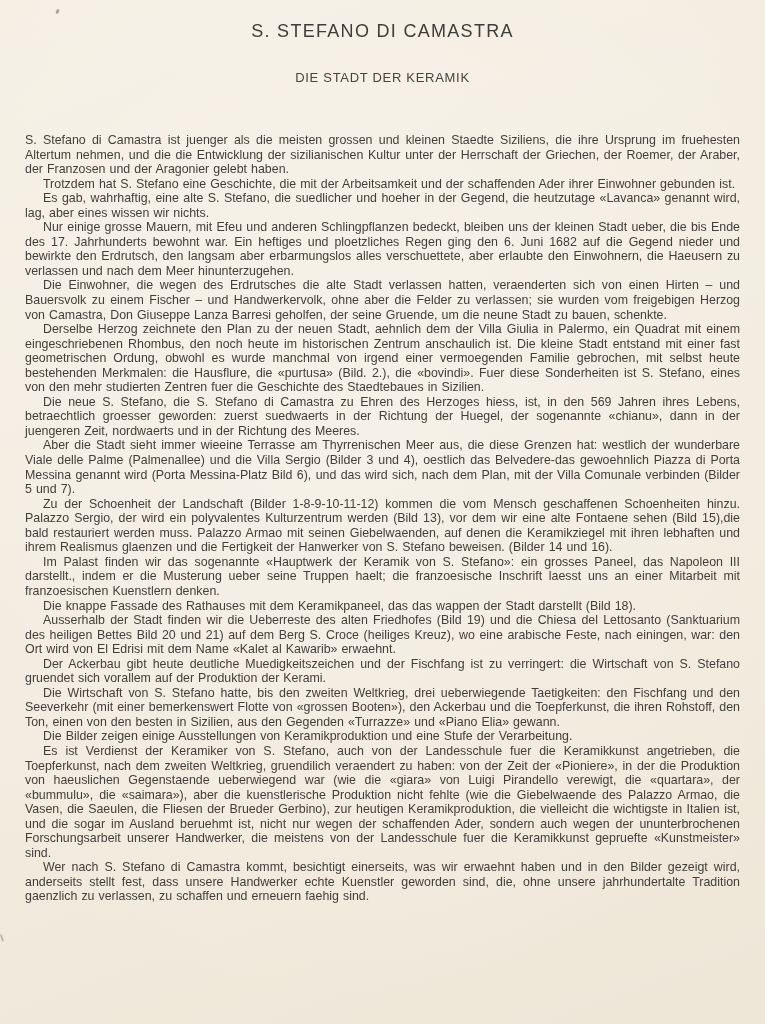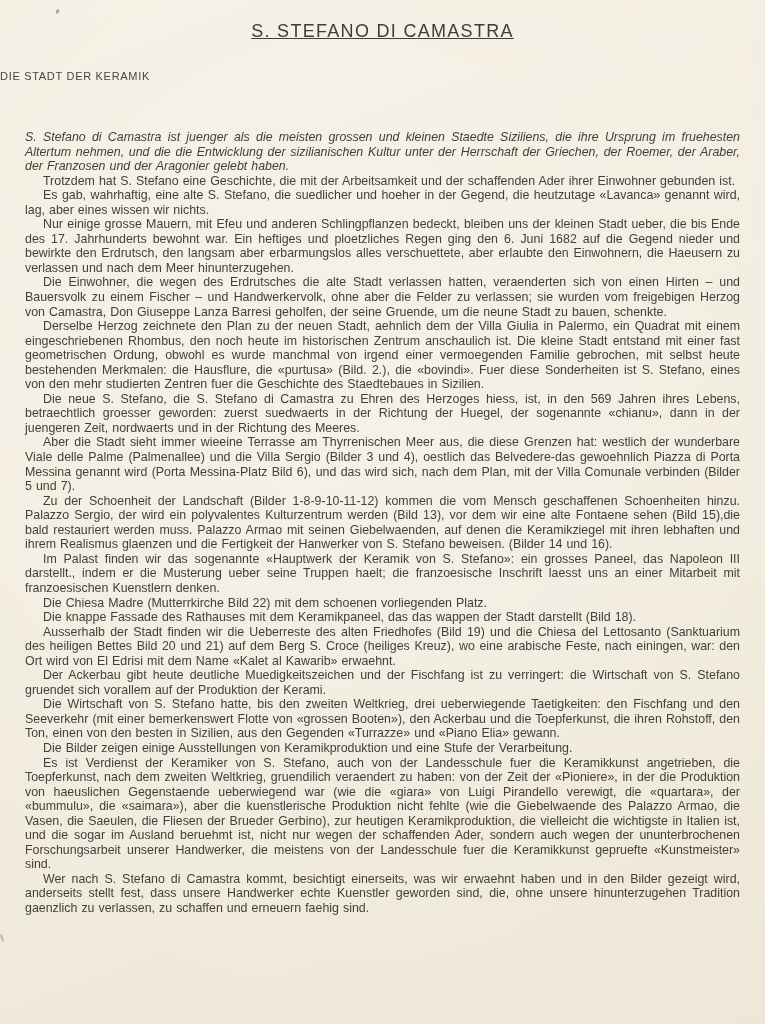--- a/index.html
+++ b/index.html
@@ -24,45 +24,44 @@
     overflow: hidden;
   }
   .title {
     margin: 0;
     padding-top: 21px;
     text-align: center;
     font-size: 18px;
     font-weight: 400;
     letter-spacing: 1.3px;
     color: #3e3d38;
-    text-decoration: underline;
   }
   .subtitle {
     margin: 0;
     padding-top: 28px;
-    font-size: 11px;
+    text-align: center;
+    font-size: 13px;
     font-weight: 400;
     letter-spacing: 0.7px;
     color: #45443e;
   }
   .body-text {
     margin: 48px 25px 0 25px;
     text-align: justify;
     font-size: 12.4px;
     line-height: 14.55px;
     word-spacing: 0.6px;
     color: #413f39;
   }
   .body-text p {
     margin: 0;
     text-indent: 18px;
   }
   .body-text p:first-child {
     text-indent: 0;
-    font-style: italic;
   }
   .speck {
     position: absolute;
     background: #6b675e;
     border-radius: 50% 40% 60% 50%;
   }
   .speck-top {
     left: 56px; top: 9px;
     width: 3px; height: 5px;
     opacity: 0.55;
@@ -90,22 +89,21 @@
       <p>S. Stefano di Camastra ist juenger als die meisten grossen und kleinen Staedte Siziliens, die ihre Ursprung im fruehesten Altertum nehmen, und die die Entwicklung der sizilianischen Kultur unter der Herrschaft der Griechen, der Roemer, der Araber, der Franzosen und der Aragonier gelebt haben.</p>
       <p>Trotzdem hat S. Stefano eine Geschichte, die mit der Arbeitsamkeit und der schaffenden Ader ihrer Einwohner gebunden ist.</p>
       <p>Es gab, wahrhaftig, eine alte S. Stefano, die suedlicher und hoeher in der Gegend, die heutzutage «Lavanca» genannt wird, lag, aber eines wissen wir nichts.</p>
       <p>Nur einige grosse Mauern, mit Efeu und anderen Schlingpflanzen bedeckt, bleiben uns der kleinen Stadt ueber, die bis Ende des 17. Jahrhunderts bewohnt war. Ein heftiges und ploetzliches Regen ging den 6. Juni 1682 auf die Gegend nieder und bewirkte den Erdrutsch, den langsam aber erbarmungslos alles verschuettete, aber erlaubte den Einwohnern, die Haeusern zu verlassen und nach dem Meer hinunterzugehen.</p>
       <p>Die Einwohner, die wegen des Erdrutsches die alte Stadt verlassen hatten, veraenderten sich von einen Hirten – und Bauersvolk zu einem Fischer – und Handwerkervolk, ohne aber die Felder zu verlassen; sie wurden vom freigebigen Herzog von Camastra, Don Giuseppe Lanza Barresi geholfen, der seine Gruende, um die neune Stadt zu bauen, schenkte.</p>
       <p>Derselbe Herzog zeichnete den Plan zu der neuen Stadt, aehnlich dem der Villa Giulia in Palermo, ein Quadrat mit einem eingeschriebenen Rhombus, den noch heute im historischen Zentrum anschaulich ist. Die kleine Stadt entstand mit einer fast geometrischen Ordung, obwohl es wurde manchmal von irgend einer vermoegenden Familie gebrochen, mit selbst heute bestehenden Merkmalen: die Hausflure, die «purtusa» (Bild. 2.), die «bovindi». Fuer diese Sonderheiten ist S. Stefano, eines von den mehr studierten Zentren fuer die Geschichte des Staedtebaues in Sizilien.</p>
       <p>Die neue S. Stefano, die S. Stefano di Camastra zu Ehren des Herzoges hiess, ist, in den 569 Jahren ihres Lebens, betraechtlich groesser geworden: zuerst suedwaerts in der Richtung der Huegel, der sogenannte «chianu», dann in der juengeren Zeit, nordwaerts und in der Richtung des Meeres.</p>
       <p>Aber die Stadt sieht immer wieeine Terrasse am Thyrrenischen Meer aus, die diese Grenzen hat: westlich der wunderbare Viale delle Palme (Palmenallee) und die Villa Sergio (Bilder 3 und 4), oestlich das Belvedere-das gewoehnlich Piazza di Porta Messina genannt wird (Porta Messina-Platz Bild 6), und das wird sich, nach dem Plan, mit der Villa Comunale verbinden (Bilder 5 und 7).</p>
       <p>Zu der Schoenheit der Landschaft (Bilder 1-8-9-10-11-12) kommen die vom Mensch geschaffenen Schoenheiten hinzu. Palazzo Sergio, der wird ein polyvalentes Kulturzentrum werden (Bild 13), vor dem wir eine alte Fontaene sehen (Bild 15),die bald restauriert werden muss. Palazzo Armao mit seinen Giebelwaenden, auf denen die Keramikziegel mit ihren lebhaften und ihrem Realismus glaenzen und die Fertigkeit der Hanwerker von S. Stefano beweisen. (Bilder 14 und 16).</p>
       <p>Im Palast finden wir das sogenannte «Hauptwerk der Keramik von S. Stefano»: ein grosses Paneel, das Napoleon III darstellt., indem er die Musterung ueber seine Truppen haelt; die franzoesische Inschrift laesst uns an einer Mitarbeit mit franzoesischen Kuenstlern denken.</p>
-      <p>Die Chiesa Madre (Mutterrkirche Bild 22) mit dem schoenen vorliegenden Platz.</p>
       <p>Die knappe Fassade des Rathauses mit dem Keramikpaneel, das das wappen der Stadt darstellt (Bild 18).</p>
       <p>Ausserhalb der Stadt finden wir die Ueberreste des alten Friedhofes (Bild 19) und die Chiesa del Lettosanto (Sanktuarium des heiligen Bettes Bild 20 und 21) auf dem Berg S. Croce (heiliges Kreuz), wo eine arabische Feste, nach einingen, war: den Ort wird von El Edrisi mit dem Name «Kalet al Kawarib» erwaehnt.</p>
       <p>Der Ackerbau gibt heute deutliche Muedigkeitszeichen und der Fischfang ist zu verringert: die Wirtschaft von S. Stefano gruendet sich vorallem auf der Produktion der Kerami.</p>
       <p>Die Wirtschaft von S. Stefano hatte, bis den zweiten Weltkrieg, drei ueberwiegende Taetigkeiten: den Fischfang und den Seeverkehr (mit einer bemerkenswert Flotte von «grossen Booten»), den Ackerbau und die Toepferkunst, die ihren Rohstoff, den Ton, einen von den besten in Sizilien, aus den Gegenden «Turrazze» und «Piano Elia» gewann.</p>
       <p>Die Bilder zeigen einige Ausstellungen von Keramikproduktion und eine Stufe der Verarbeitung.</p>
       <p>Es ist Verdienst der Keramiker von S. Stefano, auch von der Landesschule fuer die Keramikkunst angetrieben, die Toepferkunst, nach dem zweiten Weltkrieg, gruendilich veraendert zu haben: von der Zeit der «Pioniere», in der die Produktion von haeuslichen Gegenstaende ueberwiegend war (wie die «giara» von Luigi Pirandello verewigt, die «quartara», der «bummulu», die «saimara»), aber die kuenstlerische Produktion nicht fehlte (wie die Giebelwaende des Palazzo Armao, die Vasen, die Saeulen, die Fliesen der Brueder Gerbino), zur heutigen Keramikproduktion, die vielleicht die wichtigste in Italien ist, und die sogar im Ausland beruehmt ist, nicht nur wegen der schaffenden Ader, sondern auch wegen der ununterbrochenen Forschungsarbeit unserer Handwerker, die meistens von der Landesschule fuer die Keramikkunst gepruefte «Kunstmeister» sind.</p>
-      <p>Wer nach S. Stefano di Camastra kommt, besichtigt einerseits, was wir erwaehnt haben und in den Bilder gezeigt wird, anderseits stellt fest, dass unsere Handwerker echte Kuenstler geworden sind, die, ohne unsere hinunterzugehen Tradition gaenzlich zu verlassen, zu schaffen und erneuern faehig sind.</p>
+      <p>Wer nach S. Stefano di Camastra kommt, besichtigt einerseits, was wir erwaehnt haben und in den Bilder gezeigt wird, anderseits stellt fest, dass unsere Handwerker echte Kuenstler geworden sind, die, ohne unsere jahrhundertalte Tradition gaenzlich zu verlassen, zu schaffen und erneuern faehig sind.</p>
     </div>
 </div>
 
 </body></html>

